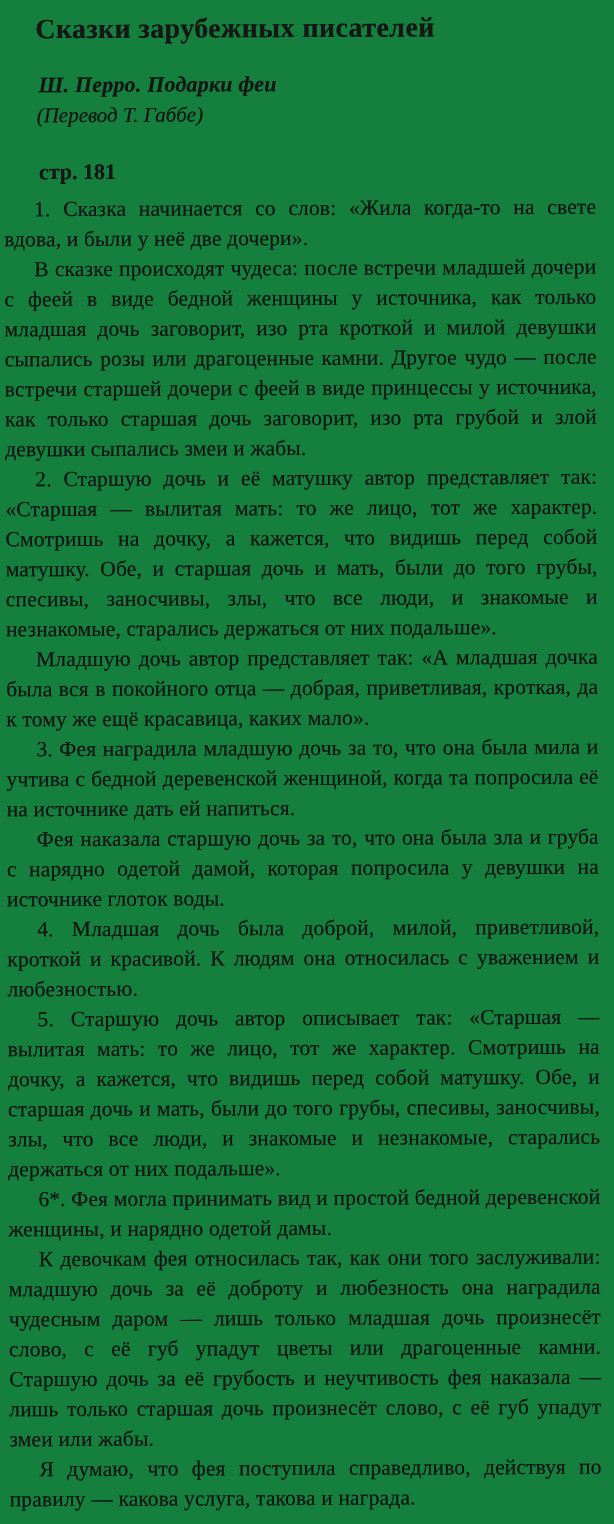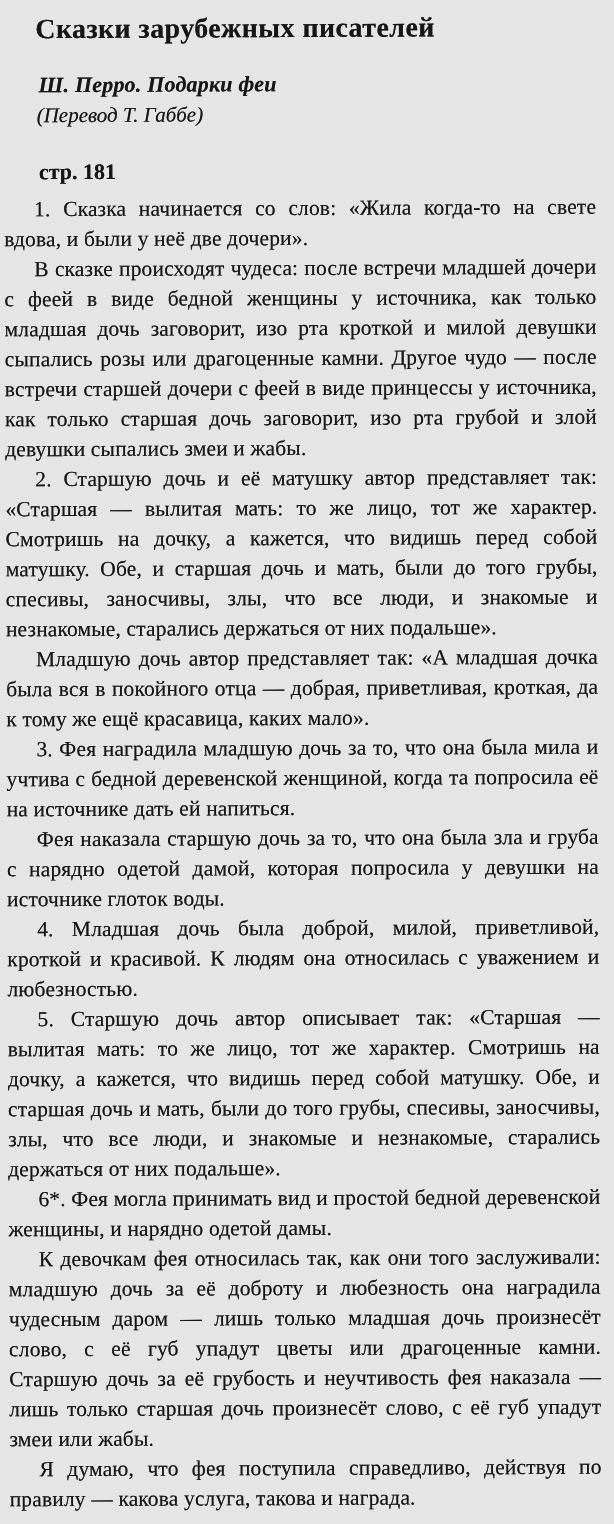--- a/index.html
+++ b/index.html
@@ -4,21 +4,21 @@
 <style>
   html, body {
     margin: 0;
     padding: 0;
     background: #ffffff;
   }
   .page {
     position: relative;
     width: 614px;
     height: 1524px;
-    background: #e5e5e5;
+    background: #15803d;
     overflow: hidden;
     font-family: "Liberation Serif", "DejaVu Serif", serif;
     color: #161616;
     
     text-shadow: 0 0 0.5px rgba(10,10,10,0.65);
   }
   .tilt {
     transform: rotate(-0.25deg);
     transform-origin: 50% 40%;
   }

